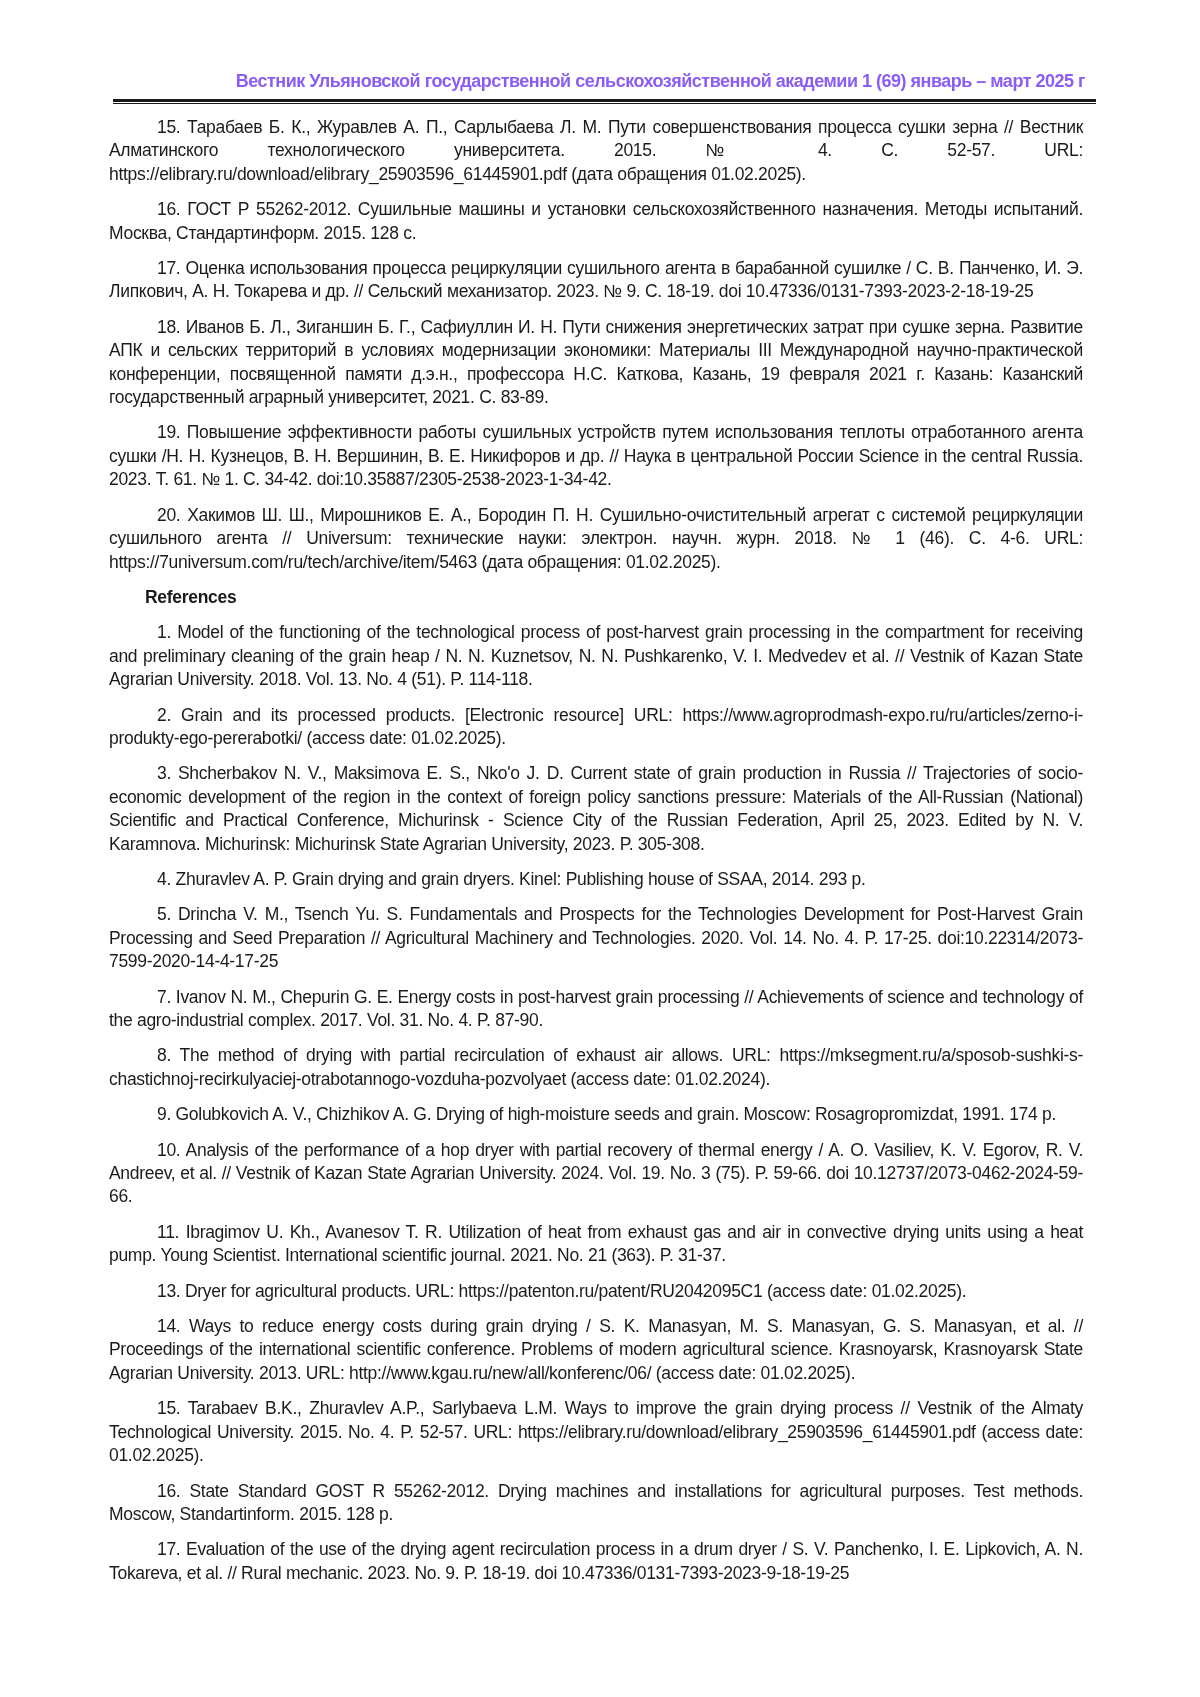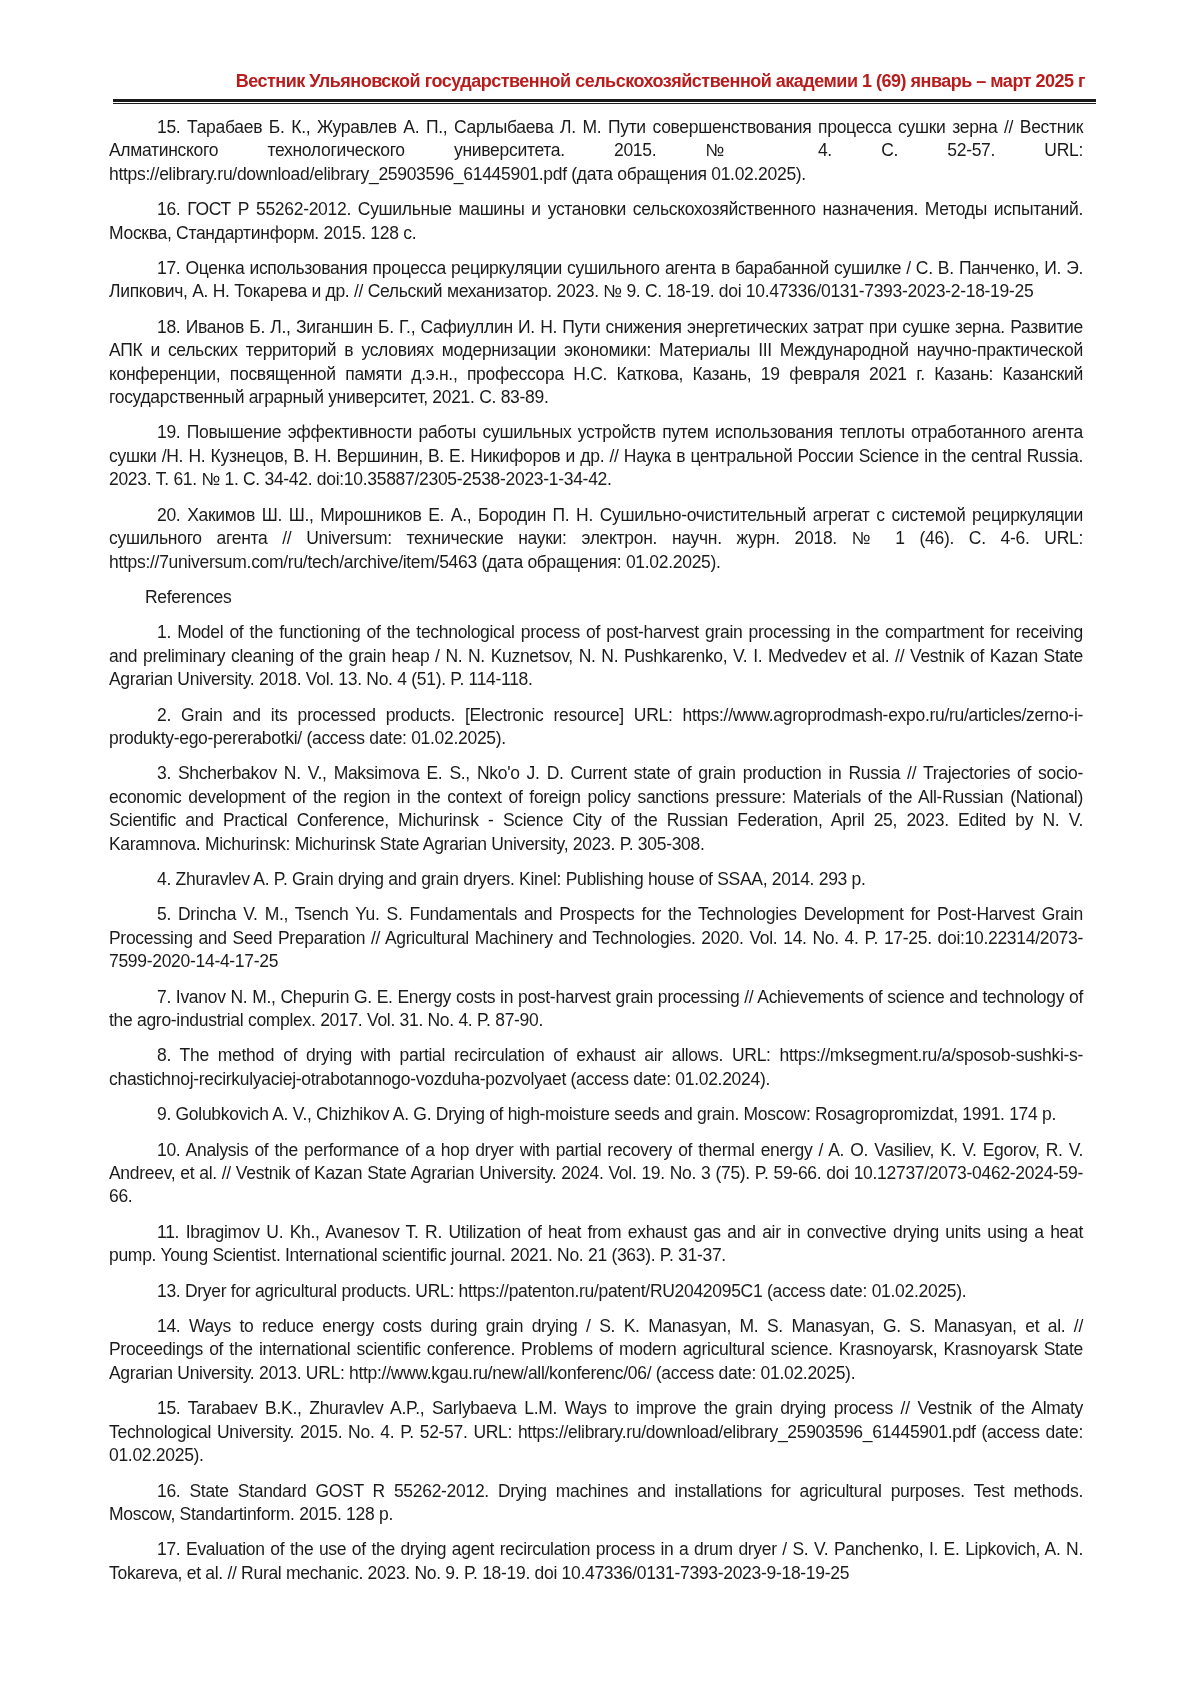--- a/index.html
+++ b/index.html
@@ -22,21 +22,21 @@
     width: 998px;
   }
   .header-title {
     text-align: right;
     font-weight: bold;
     font-size: 18px;
     line-height: 27px;
     letter-spacing: -0.5px;
     white-space: nowrap;
     padding-right: 10px;
-    color: #b91c1c;
+    color: #8b5cf6;
   }
   .header-rule {
     margin-left: 16px;
     margin-top: 4px;
     width: 983px;
     height: 5px;
     border-top: 3px solid #1a1a1a;
     border-bottom: 1px solid #1a1a1a;
     box-sizing: border-box;
   }
@@ -51,21 +51,21 @@
   }
   .ref {
     margin: 12px;
     padding: 0;
     text-indent: 48px;
   }
   .refs-heading {
     margin: 0;
     padding: 0;
     text-indent: 48px;
-    font-weight: normal;
+    font-weight: bold;
   }
   .page-number {
     position: absolute;
     top: 1692px;
     right: 116px;
     font-size: 27px;
     font-weight: bold;
     color: #161616;
   }
 </style>

